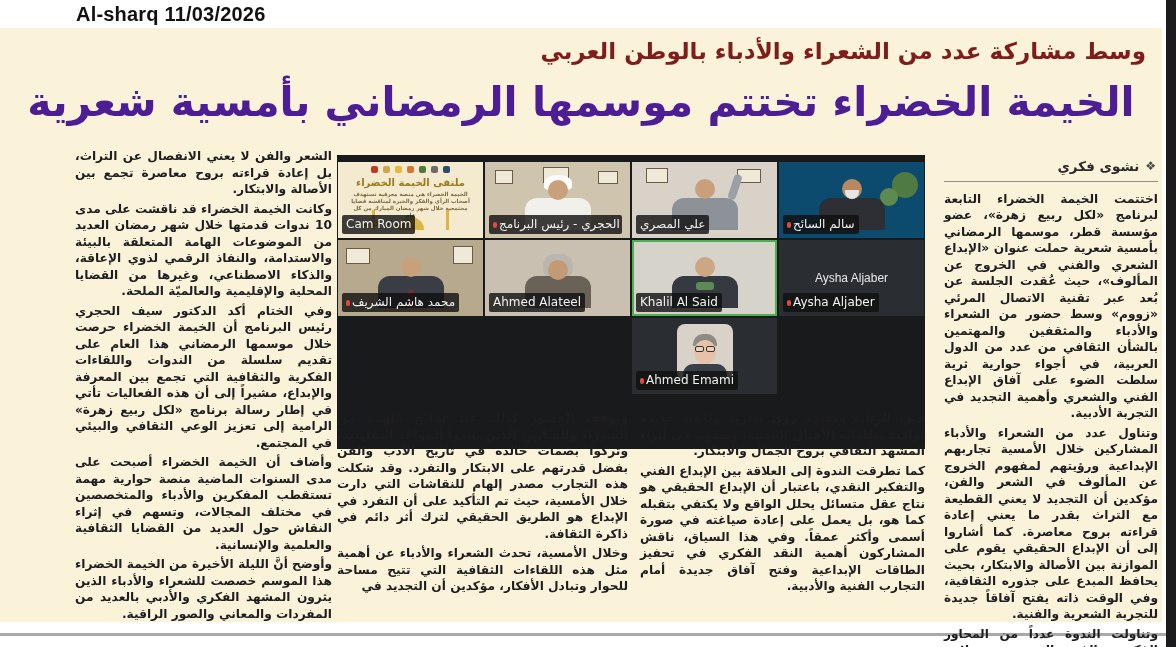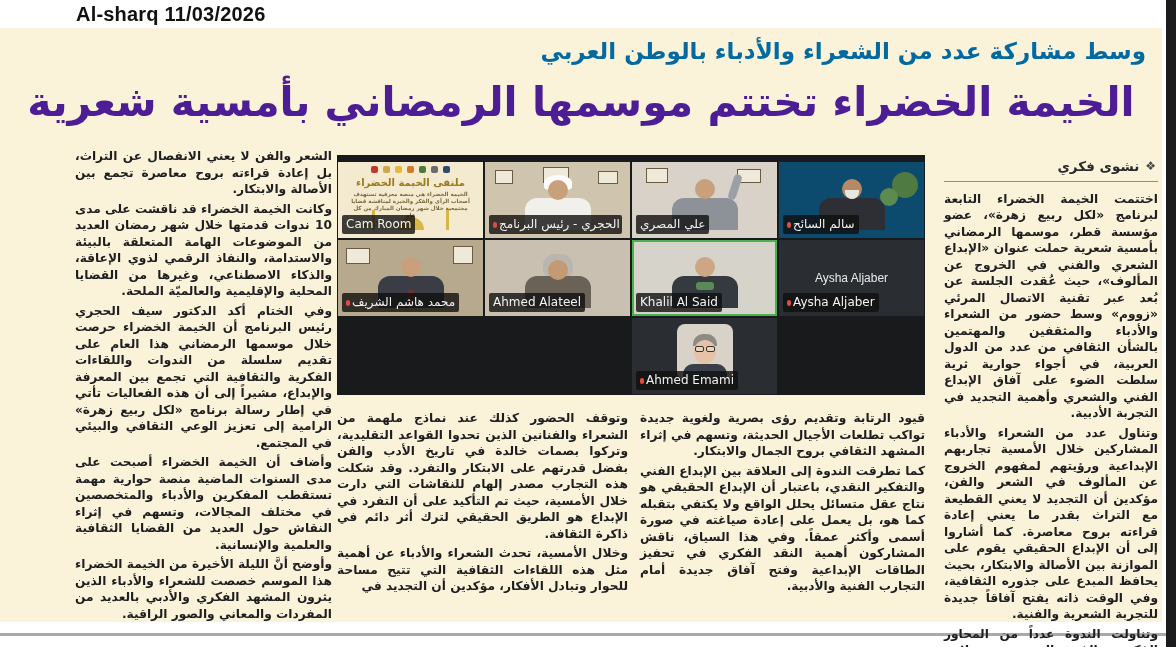--- a/index.html
+++ b/index.html
@@ -11,39 +11,39 @@
   #masthead { position:absolute; left:76px; top:3px; font-size:20px; font-weight:bold;
               color:#111; letter-spacing:0.2px; font-family:"Liberation Sans","DejaVu Sans",sans-serif; }
 
   
   #edge-right { position:absolute; right:0; top:0; width:10px; height:647px; background:#1b1b1d; }
   #edge-bottom { position:absolute; left:0; top:633px; width:1166px; height:3px; background:#a9a9a9; }
 
   
   #page { position:absolute; left:0; top:28px; width:1162px; height:594px; background:#faf3da; direction:rtl; }
 
-  #kicker { position:absolute; top:10px; right:16px; font-size:23px; font-weight:800; color:#0369a1; }
+  #kicker { position:absolute; top:10px; right:16px; font-size:23px; font-weight:800; color:#7f1d1d; }
   #headline { position:absolute; top:50px; right:10px; left:10px; text-align:center;
               font-size:41px; font-weight:800; color:#4c1d95; letter-spacing:-0.5px; white-space:nowrap; }
 
   .col { position:absolute; direction:rtl; text-align:justify; color:#1e1e20;
          font-size:12.2px; line-height:16.5px; font-weight:700; }
   .col p { margin-bottom:3px; }
   #col-1 { right:4px;  top:128px; width:214px; }
   #col-2 { right:237px; top:382px; width:285px; }
   #col-3 { right:534px; top:382px; width:291px; }
   #col-4 { left:75px;  top:120px; width:257px; }
 
   #byline { display:flex; align-items:center; gap:6px; font-size:13.5px; font-weight:700;
             color:#2a2a2c; margin:2px 2px 6px 0; }
   #byline .diamond { color:#4a4a4c; font-size:12px; }
   #byline-rule { border:none; border-top:1px solid #8e8e88; margin:0 0 9px 0; }
 
   
-  #photo { position:absolute; right:237px; top:127px; width:588px; height:240px;
+  #photo { position:absolute; right:237px; top:127px; width:588px; height:294px;
            background:#191a1c; direction:ltr; }
   .tile { position:absolute; width:145px; height:76px; background:#35383c; overflow:hidden; }
   .tile.active { outline:2px solid #4caf50; outline-offset:-2px; }
   .r1 { top:7px; } .r2 { top:85px;text-align:center; } .r3 { top:163px; }
   .c1 { left:1px; } .c2 { left:148px; } .c3 { left:295px; } .c4 { left:442px; }
 
   .tag { position:absolute; left:4px; bottom:4px; display:flex; align-items:center; gap:2px;
          background:rgba(15,15,15,0.8); color:#f2f2f2; font-size:12px; line-height:9px;
          padding:5px 4px; border-radius:2px; max-width:92%; white-space:nowrap; overflow:hidden; }
   .mic { width:4px; height:6px; background:#e04a3f; border-radius:2px; flex:0 0 auto; }

